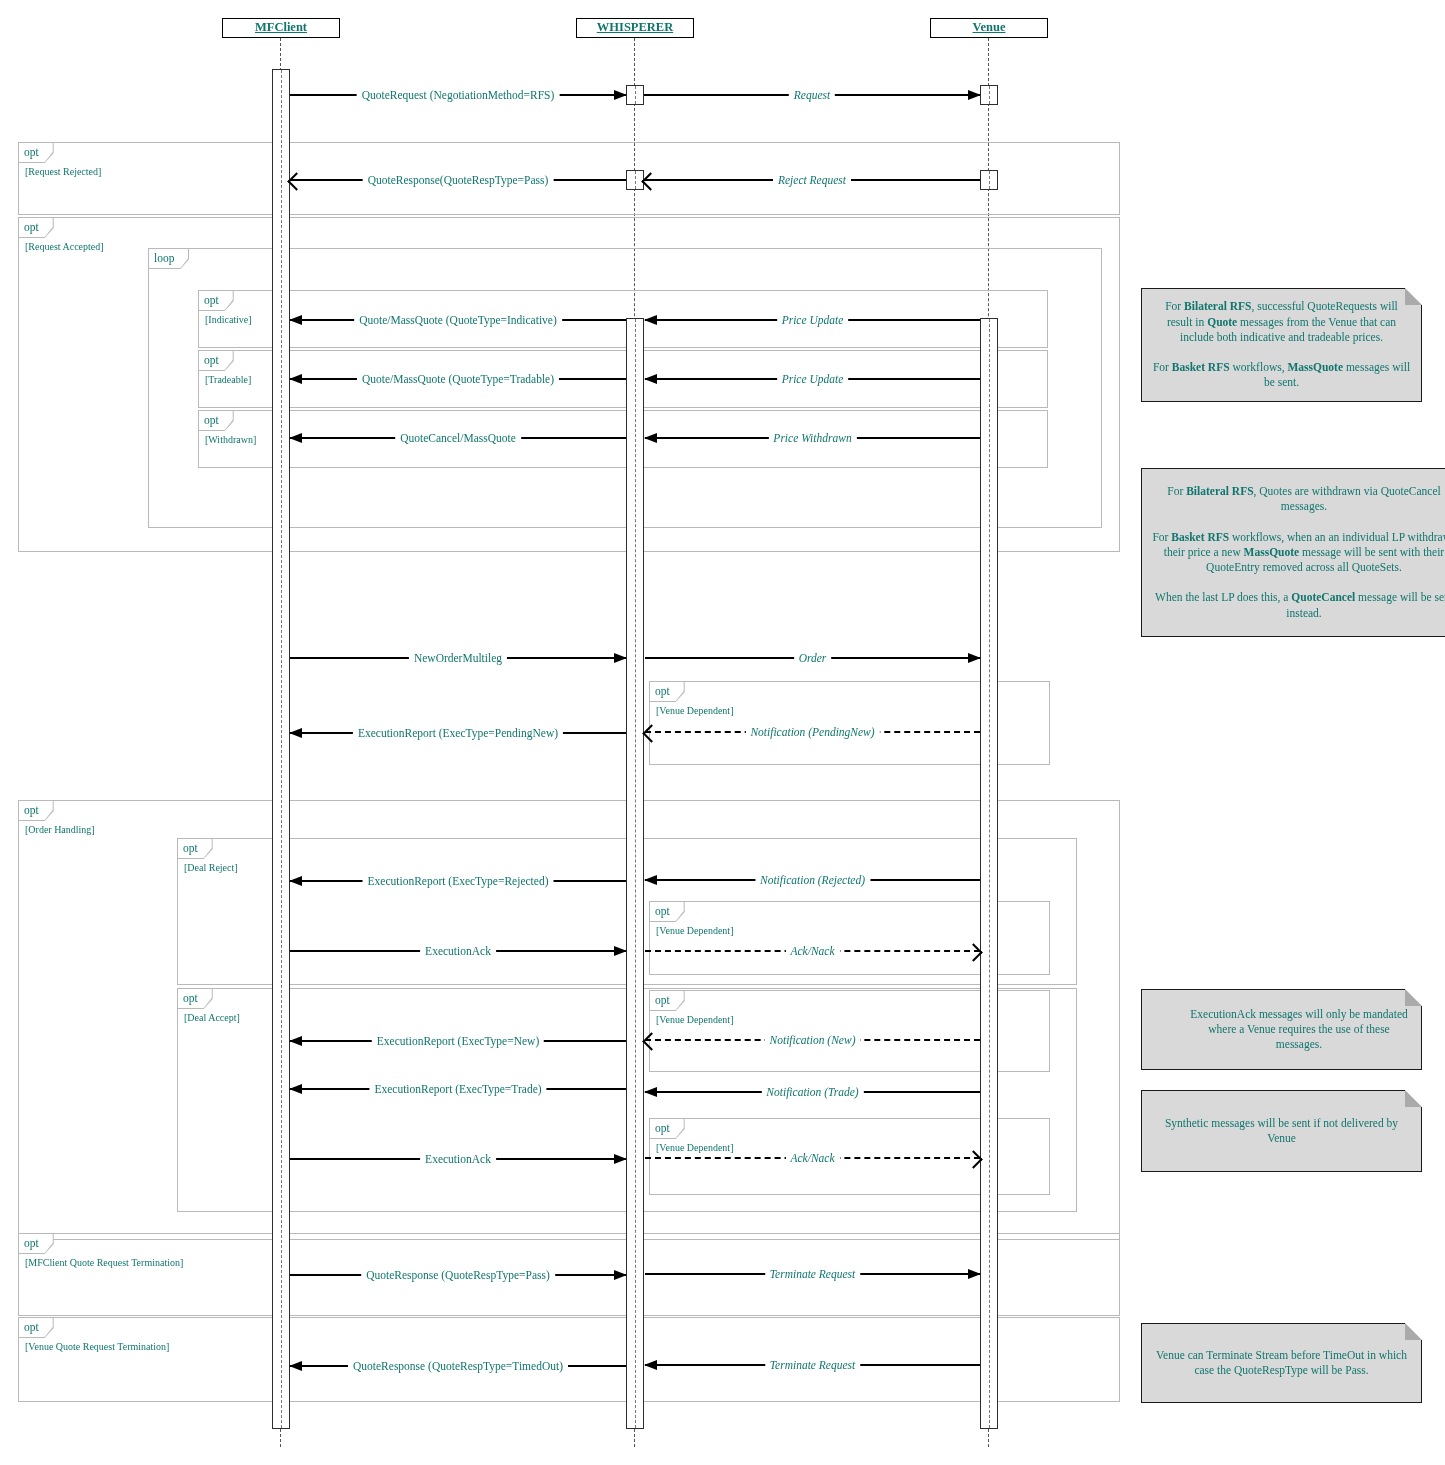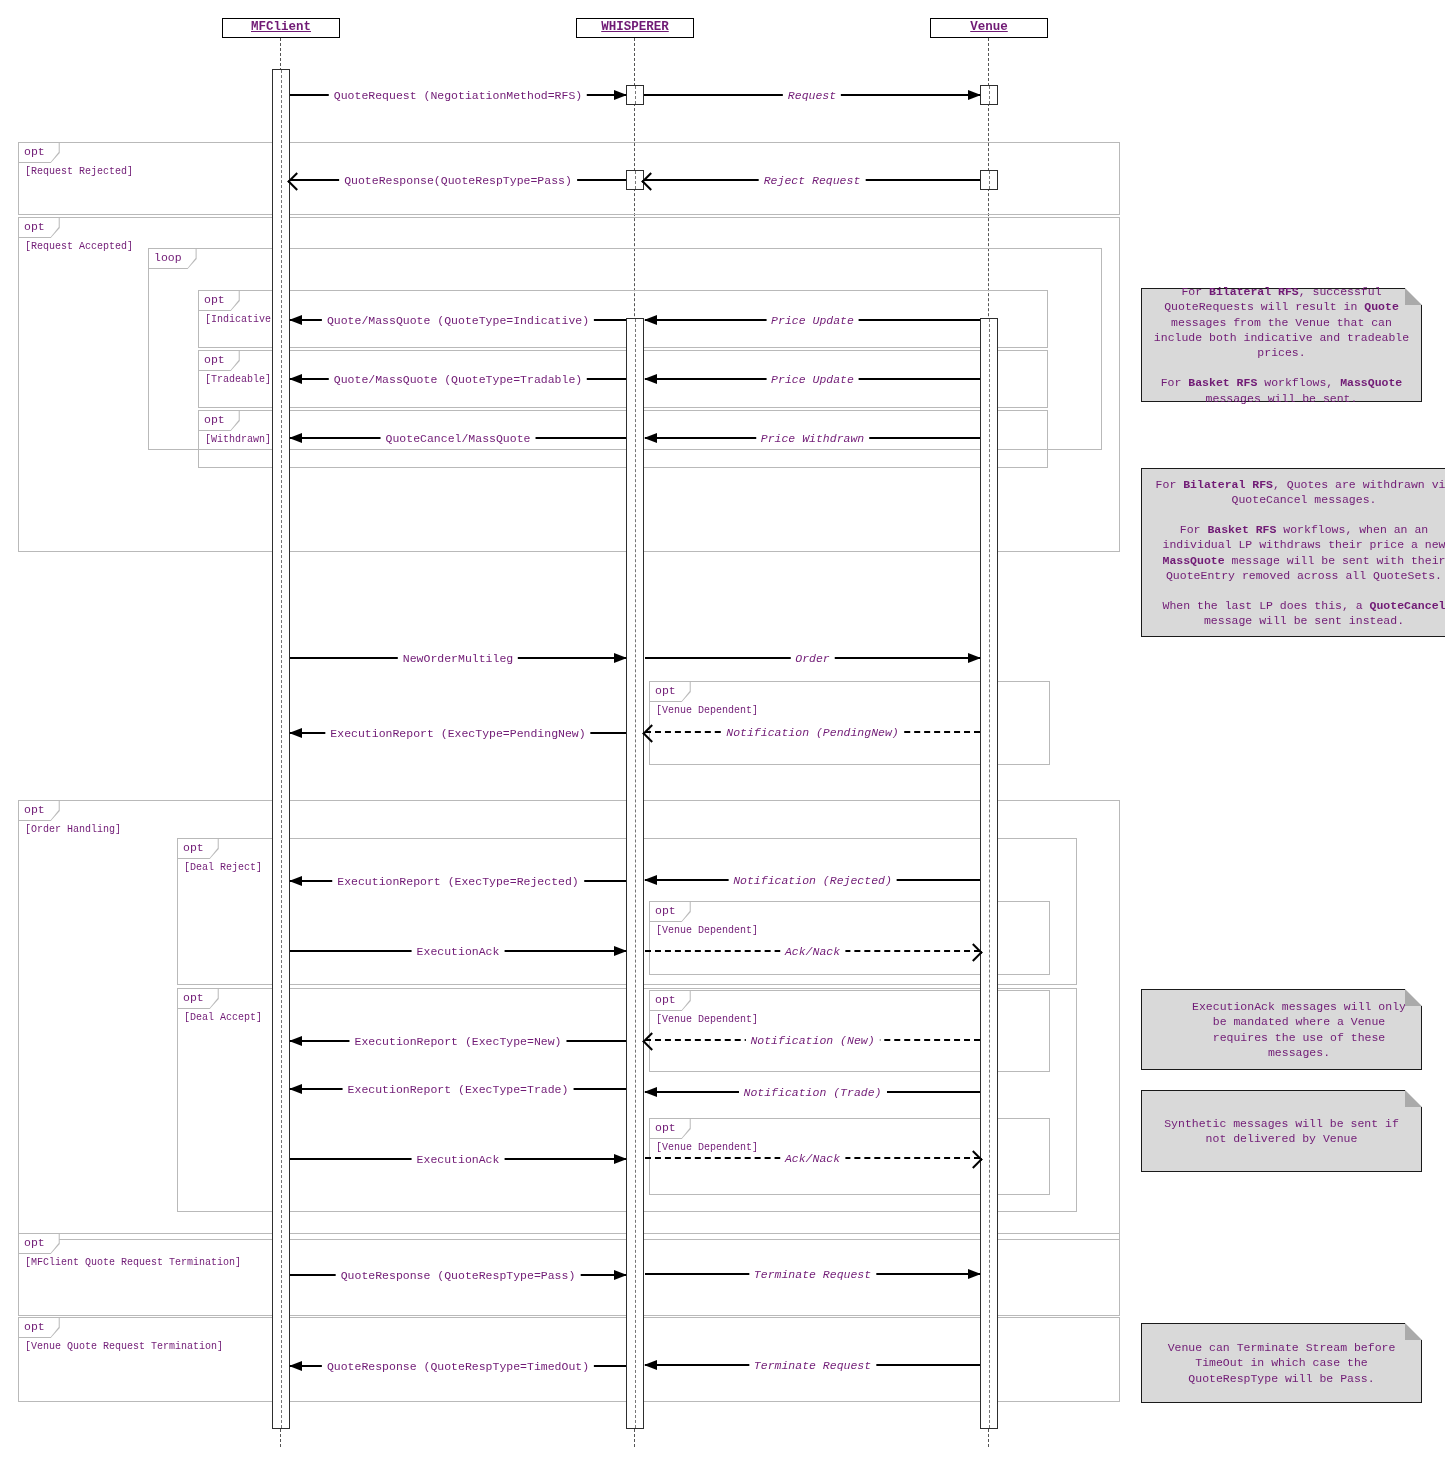--- a/index.html
+++ b/index.html
@@ -1,18 +1,18 @@
 <!DOCTYPE html>
 <html><head>
 <meta charset="utf-8">
 <style>
   html,body { margin:0; padding:0; background:#ffffff; }
   #canvas {
     position:relative; width:1445px; height:1465px; background:#fff;
-    font-family:Liberation Mono, monospace; color:#701a75; overflow:hidden;
+    font-family:Liberation Serif, serif; color:#0f766e; overflow:hidden;
   }
   
   .participant {
     position:absolute; top:18px; transform:translateX(-50%);
     background:#fff; border:1.5px solid #000; box-sizing:border-box;
     min-width:118px; height:20px; line-height:17px; text-align:center;
     font-size:12.5px; font-weight:bold; text-decoration:underline;
     z-index:6;
   }
   .lifeline {
@@ -89,21 +89,21 @@
         <span>opt</span>
       </div>
       <div class="guard">[Request Rejected]</div>
     </div>
     <div class="frame" style="left: 18px; top: 217px; width: 1102px; height: 335px;">
       <div class="tab">
         <span>opt</span>
       </div>
       <div class="guard">[Request Accepted]</div>
     </div>
-    <div class="frame" style="left: 148px; top: 248px; width: 954px; height: 202px;">
+    <div class="frame" style="left: 148px; top: 248px; width: 954px; height: 280px;">
       <div class="tab">
         <span>loop</span>
       </div>
     </div>
     <div class="frame" style="left: 198px; top: 290px; width: 850px; height: 58px;">
       <div class="tab">
         <span>opt</span>
       </div>
       <div class="guard">[Indicative]</div>
     </div>

